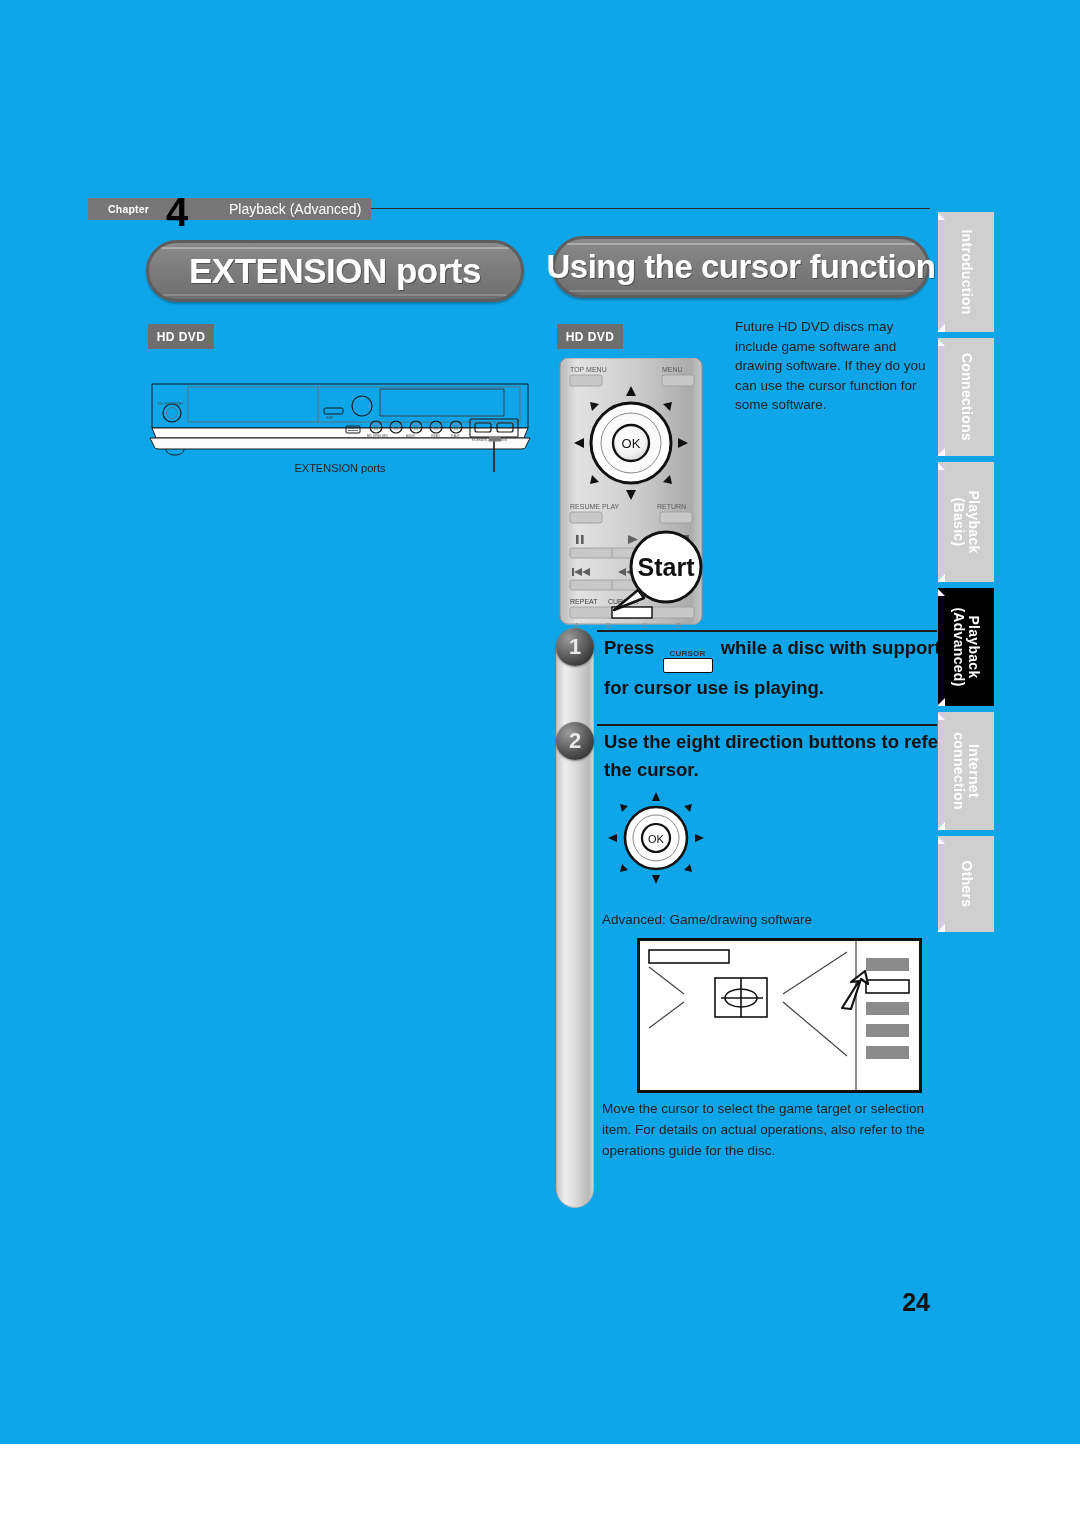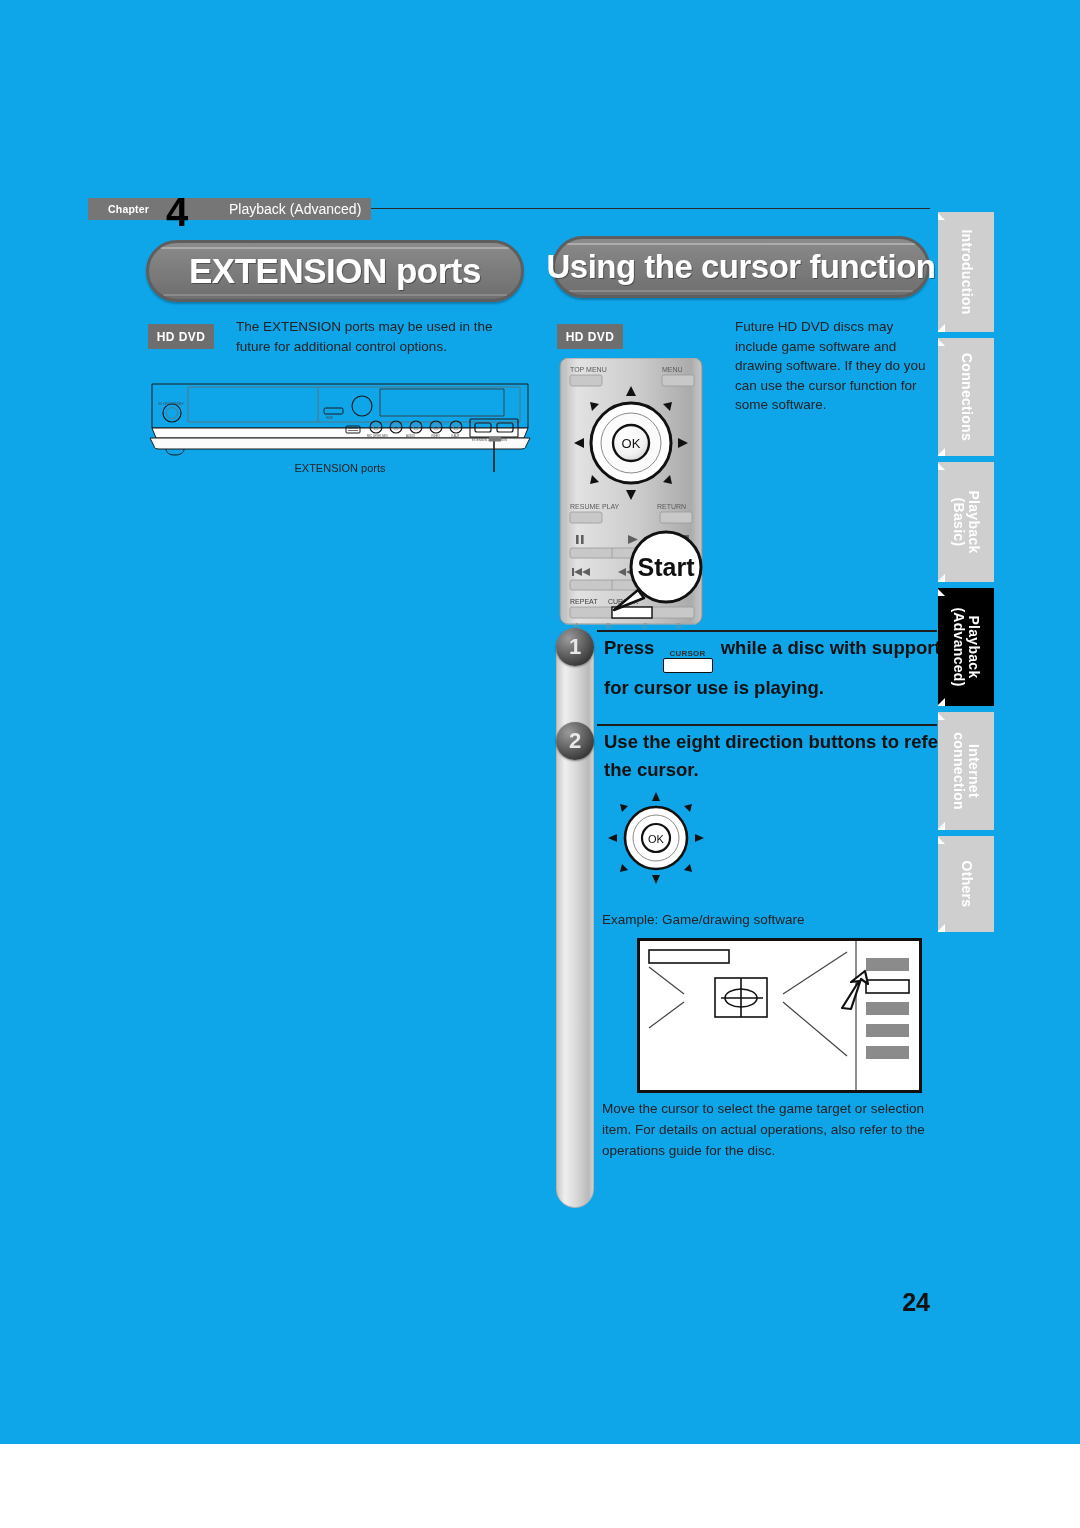--- a/index.html
+++ b/index.html
@@ -362,21 +362,20 @@
     <span class="ttl">EXTENSION ports</span>
   </div>
 
   <div class="title-pill" id="pill-right">
     <span class="ttl">Using the cursor function</span>
   </div>
 
   <div class="hddvd" id="hddvd-left">HD DVD</div>
   <div class="hddvd" id="hddvd-right">HD DVD</div>
 
-  <div class="para" id="para-left">The EXTENSION ports may be used in the future for additional control options.</div>
   <div class="para" id="para-right">Future HD DVD discs may include game software and drawing software. If they do you can use the cursor function for some software.</div>
 
   <div class="panel-wrap">
     <svg width="384" height="110" viewBox="0 0 384 110" xmlns="http://www.w3.org/2000/svg">
       <g fill="none" stroke="#1a1a1a" stroke-width="1">
 
         <path d="M4 4 H380 V48 H4 Z"></path>
         <path d="M4 48 H380 L376 58 H8 Z" fill="#fdfdfd"></path>
 
         <path d="M2 58 H382 L378 66 C378 68 376 69 373 69 H11 C8 69 6 68 6 66 Z" fill="#fbfbfb"></path>
@@ -547,21 +546,21 @@
         <polygon points="8,52 17,48 17,56"></polygon>
         <polygon points="104,52 95,48 95,56"></polygon>
         <polygon points="20,18 28,20 22,26"></polygon>
         <polygon points="92,18 84,20 90,26"></polygon>
         <polygon points="20,86 28,84 22,78"></polygon>
         <polygon points="92,86 84,84 90,78"></polygon>
       </g>
     </svg>
   </div>
 
-  <div class="example-cap">Example: Game/drawing software</div>
+  <div class="example-cap">Advanced: Game/drawing software</div>
 
   <div class="example-fig">
     <svg width="285" height="155" viewBox="0 0 285 155" xmlns="http://www.w3.org/2000/svg">
       <rect x="1.5" y="1.5" width="282" height="152" fill="#ffffff" stroke="#111" stroke-width="3"></rect>
 
       <path d="M219 3 V152" stroke="#8e8e8e" stroke-width="2"></path>
 
       <rect x="12" y="12" width="80" height="13" fill="#ffffff" stroke="#111" stroke-width="1.6"></rect>
 
       <g stroke="#444" stroke-width="1.2" fill="none">

